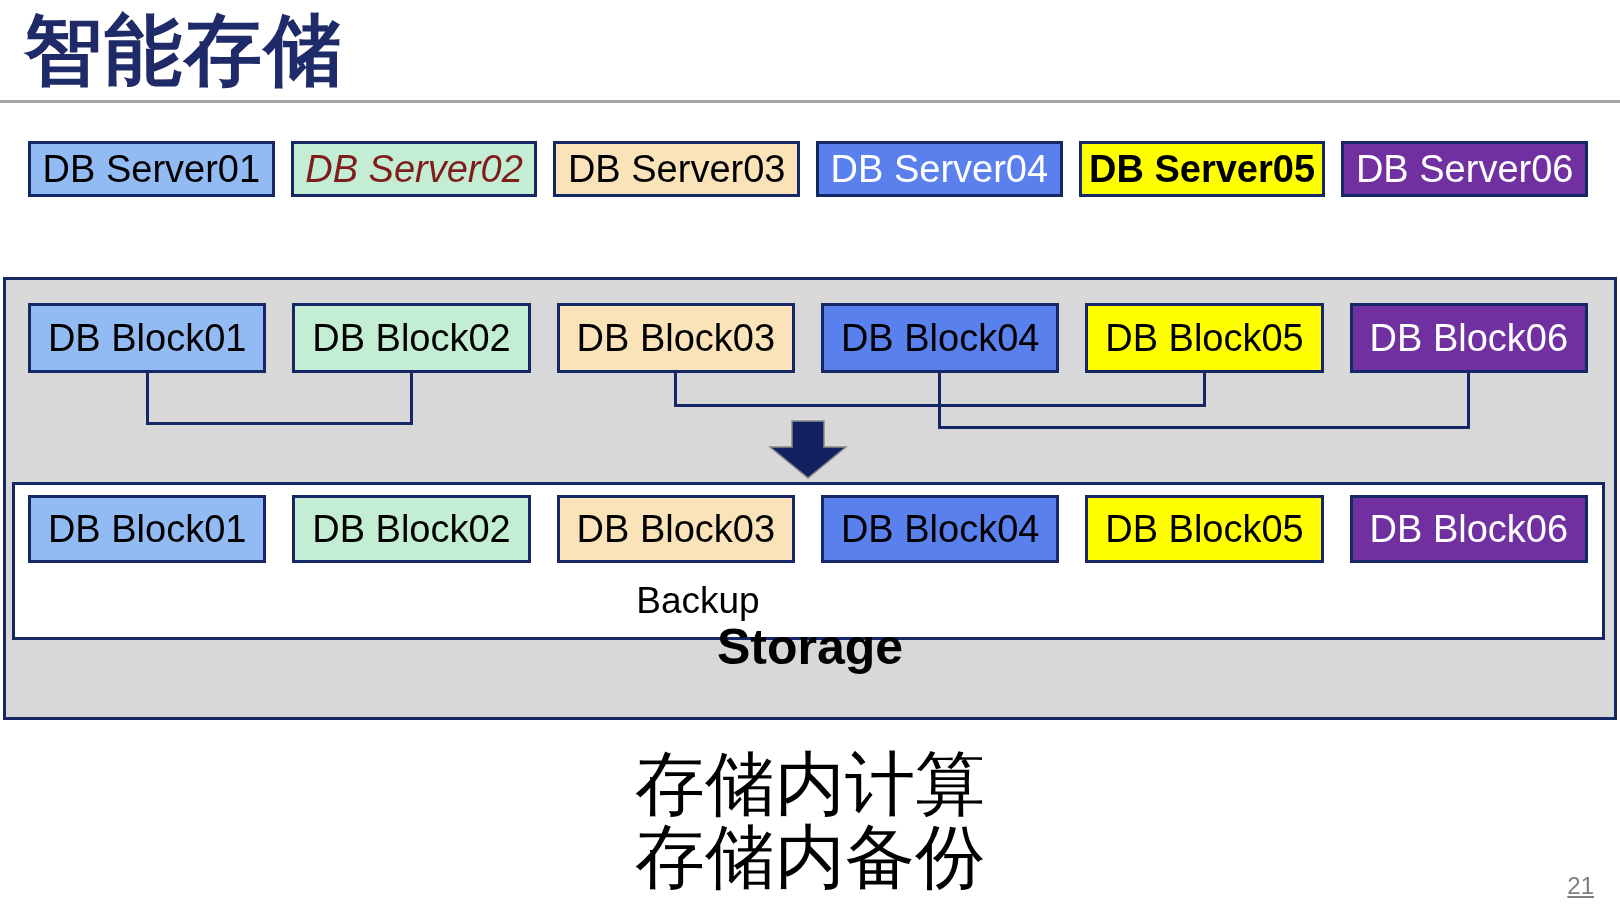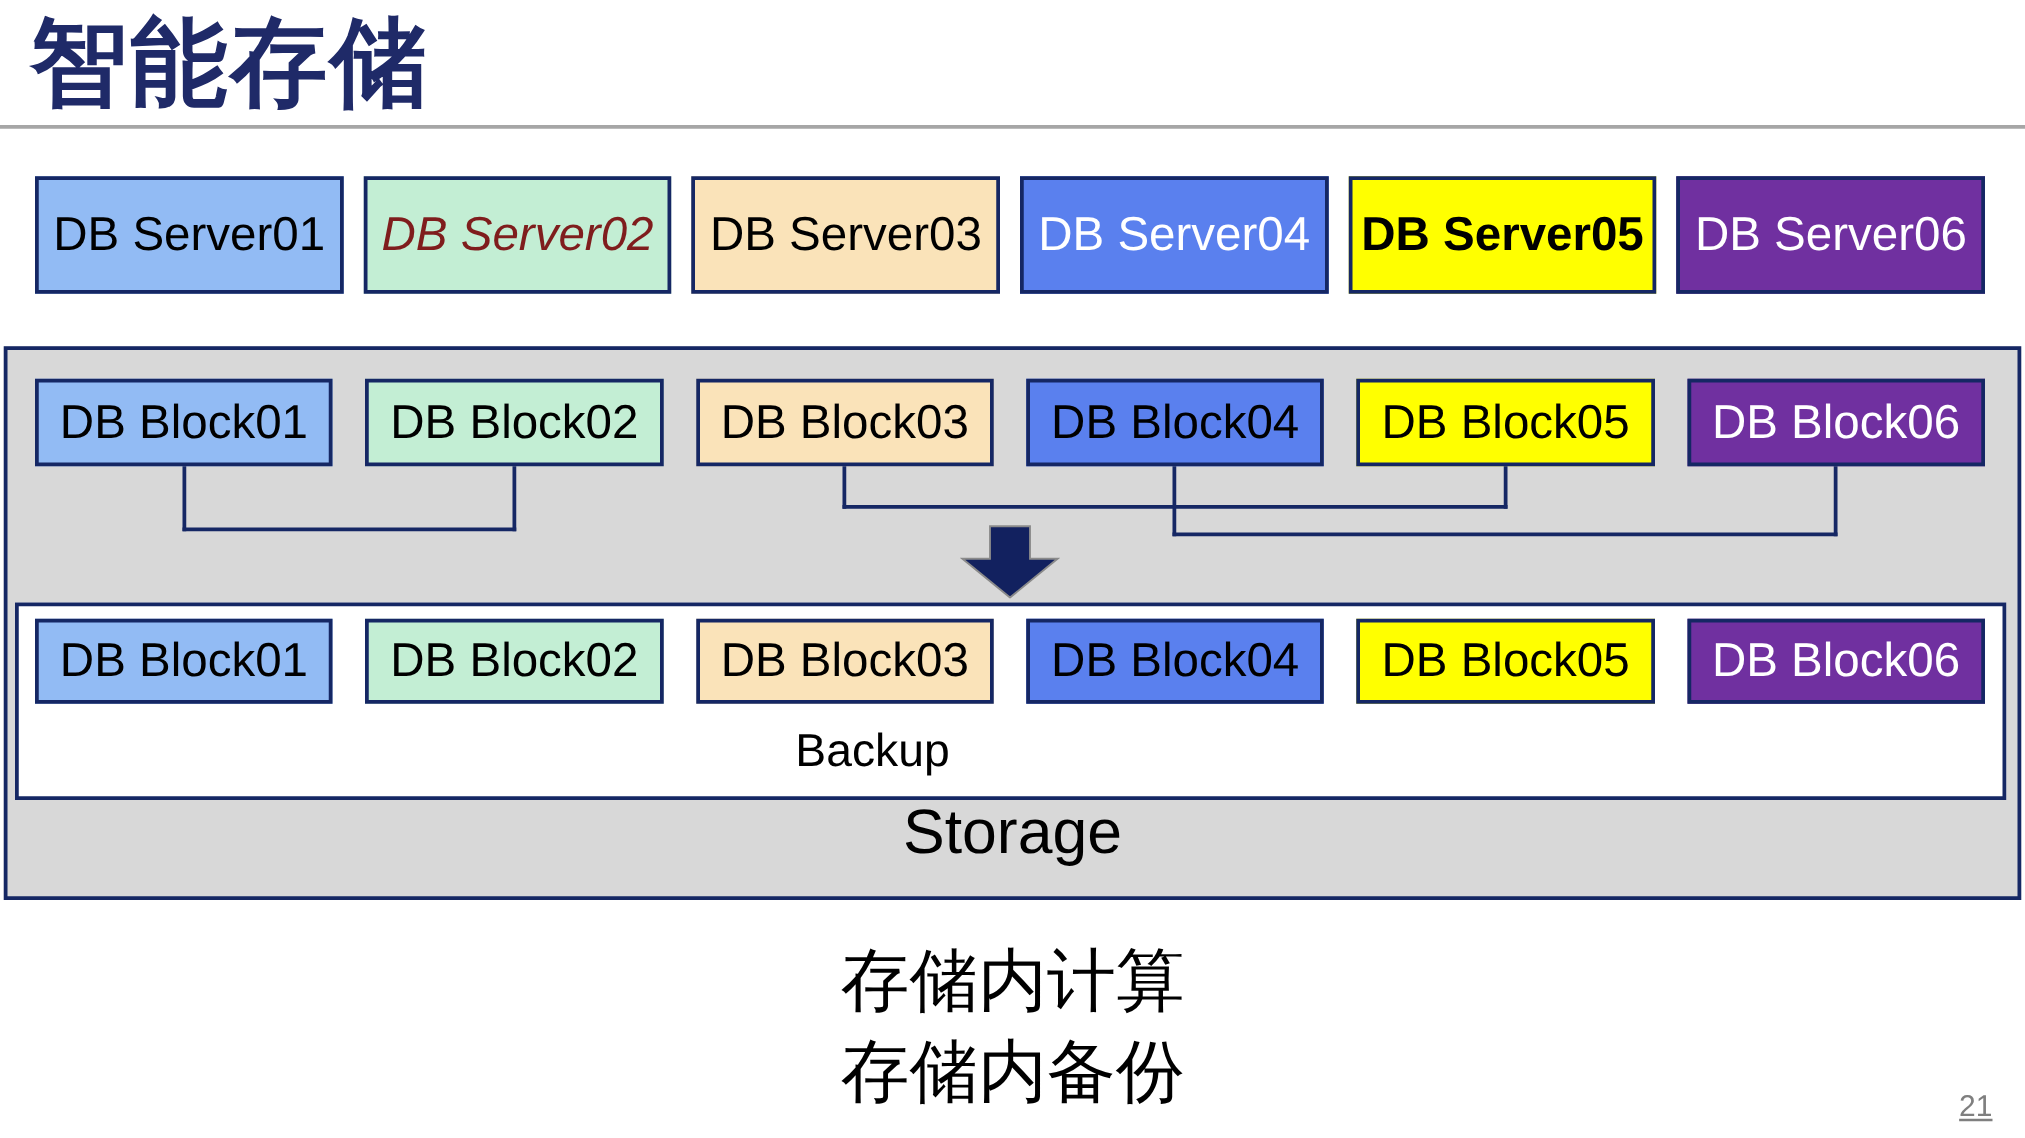--- a/index.html
+++ b/index.html
@@ -13,21 +13,21 @@
   .slide{position:relative;width:1620px;height:910px;background:#ffffff;}
 
   .page-title{
     position:absolute;left:24px;top:0px;
     font-size:78px;font-weight:bold;color:#1F2A68;
     letter-spacing:2px;line-height:100px;
   }
   .title-rule{position:absolute;left:0;top:100px;width:1620px;height:3px;background:var(--rule-gray);}
 
   .row{position:absolute;left:28px;width:1560px;display:flex;gap:26px;}
-  .row-servers{top:141px;height:94px;gap:16px;}
+  .row-servers{top:141px;height:56px;gap:16px;}
   .row-blocks-top{top:303px;height:70px;}
   .row-blocks-bottom{top:495px;height:68px;}
   .box{
     flex:1 1 0;display:flex;align-items:center;justify-content:center;
     border:3px solid var(--navy);
     font-size:38px;color:#000;white-space:nowrap;overflow:hidden;
   }
 
   .storage-container{
     position:absolute;left:3px;top:277px;width:1614px;height:443px;
@@ -40,27 +40,27 @@
 
   .cline{position:absolute;background:var(--navy);}
 
   .arrow-wrap{position:absolute;left:768px;top:420px;width:80px;height:59px;}
 
   .backup-label{
     position:absolute;left:0;top:580px;width:1396px;text-align:center;
     font-size:37px;color:#000;
   }
   .storage-label{
-    position:absolute;left:0;top:636px;width:1620px;text-align:center;
-    font-size:50px;font-weight:normal;color:#000;
+    position:absolute;left:0;top:618px;width:1620px;text-align:center;
+    font-size:50px;font-weight:bold;color:#000;
   }
 
   .notes{
     position:absolute;left:0;top:748px;width:1620px;text-align:center;
-    font-size:55px;line-height:73px;color:#000;
+    font-size:70px;line-height:73px;color:#000;
   }
   .page-number{
     position:absolute;right:26px;top:872px;
     font-size:24px;color:#7F7F7F;
   }
 </style>
 </head>
 <body>
 
 <div class="slide">

